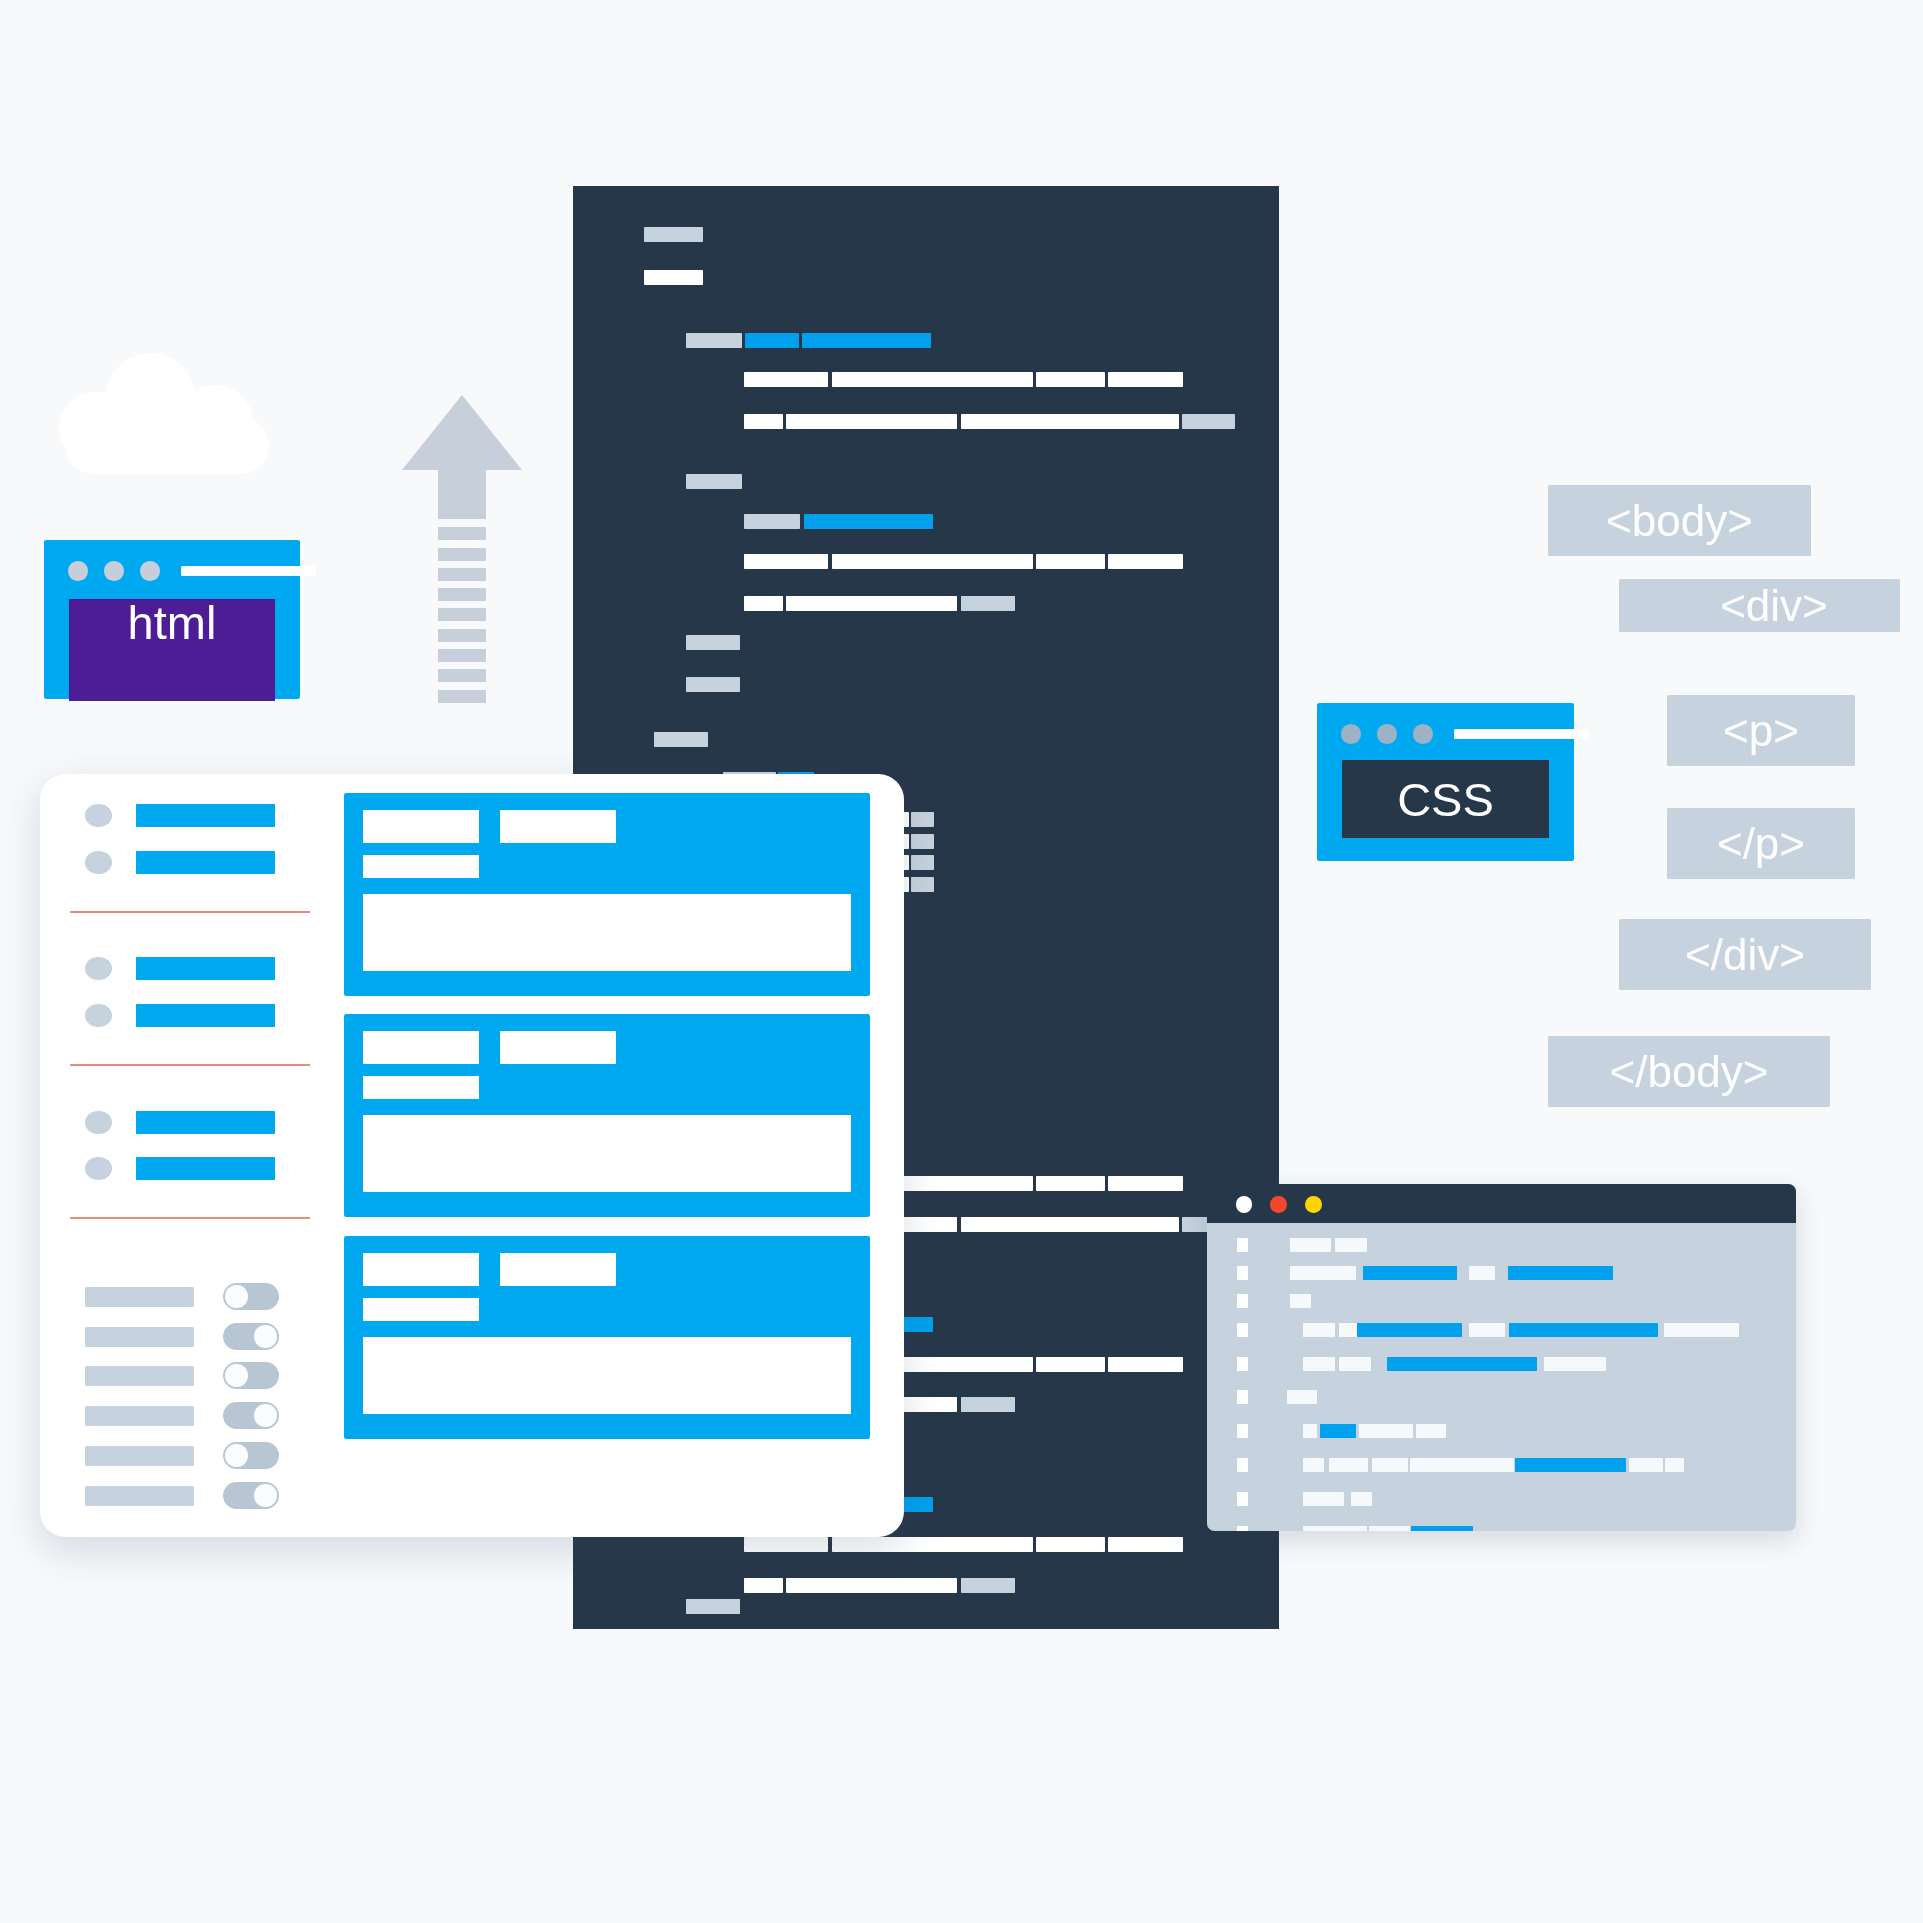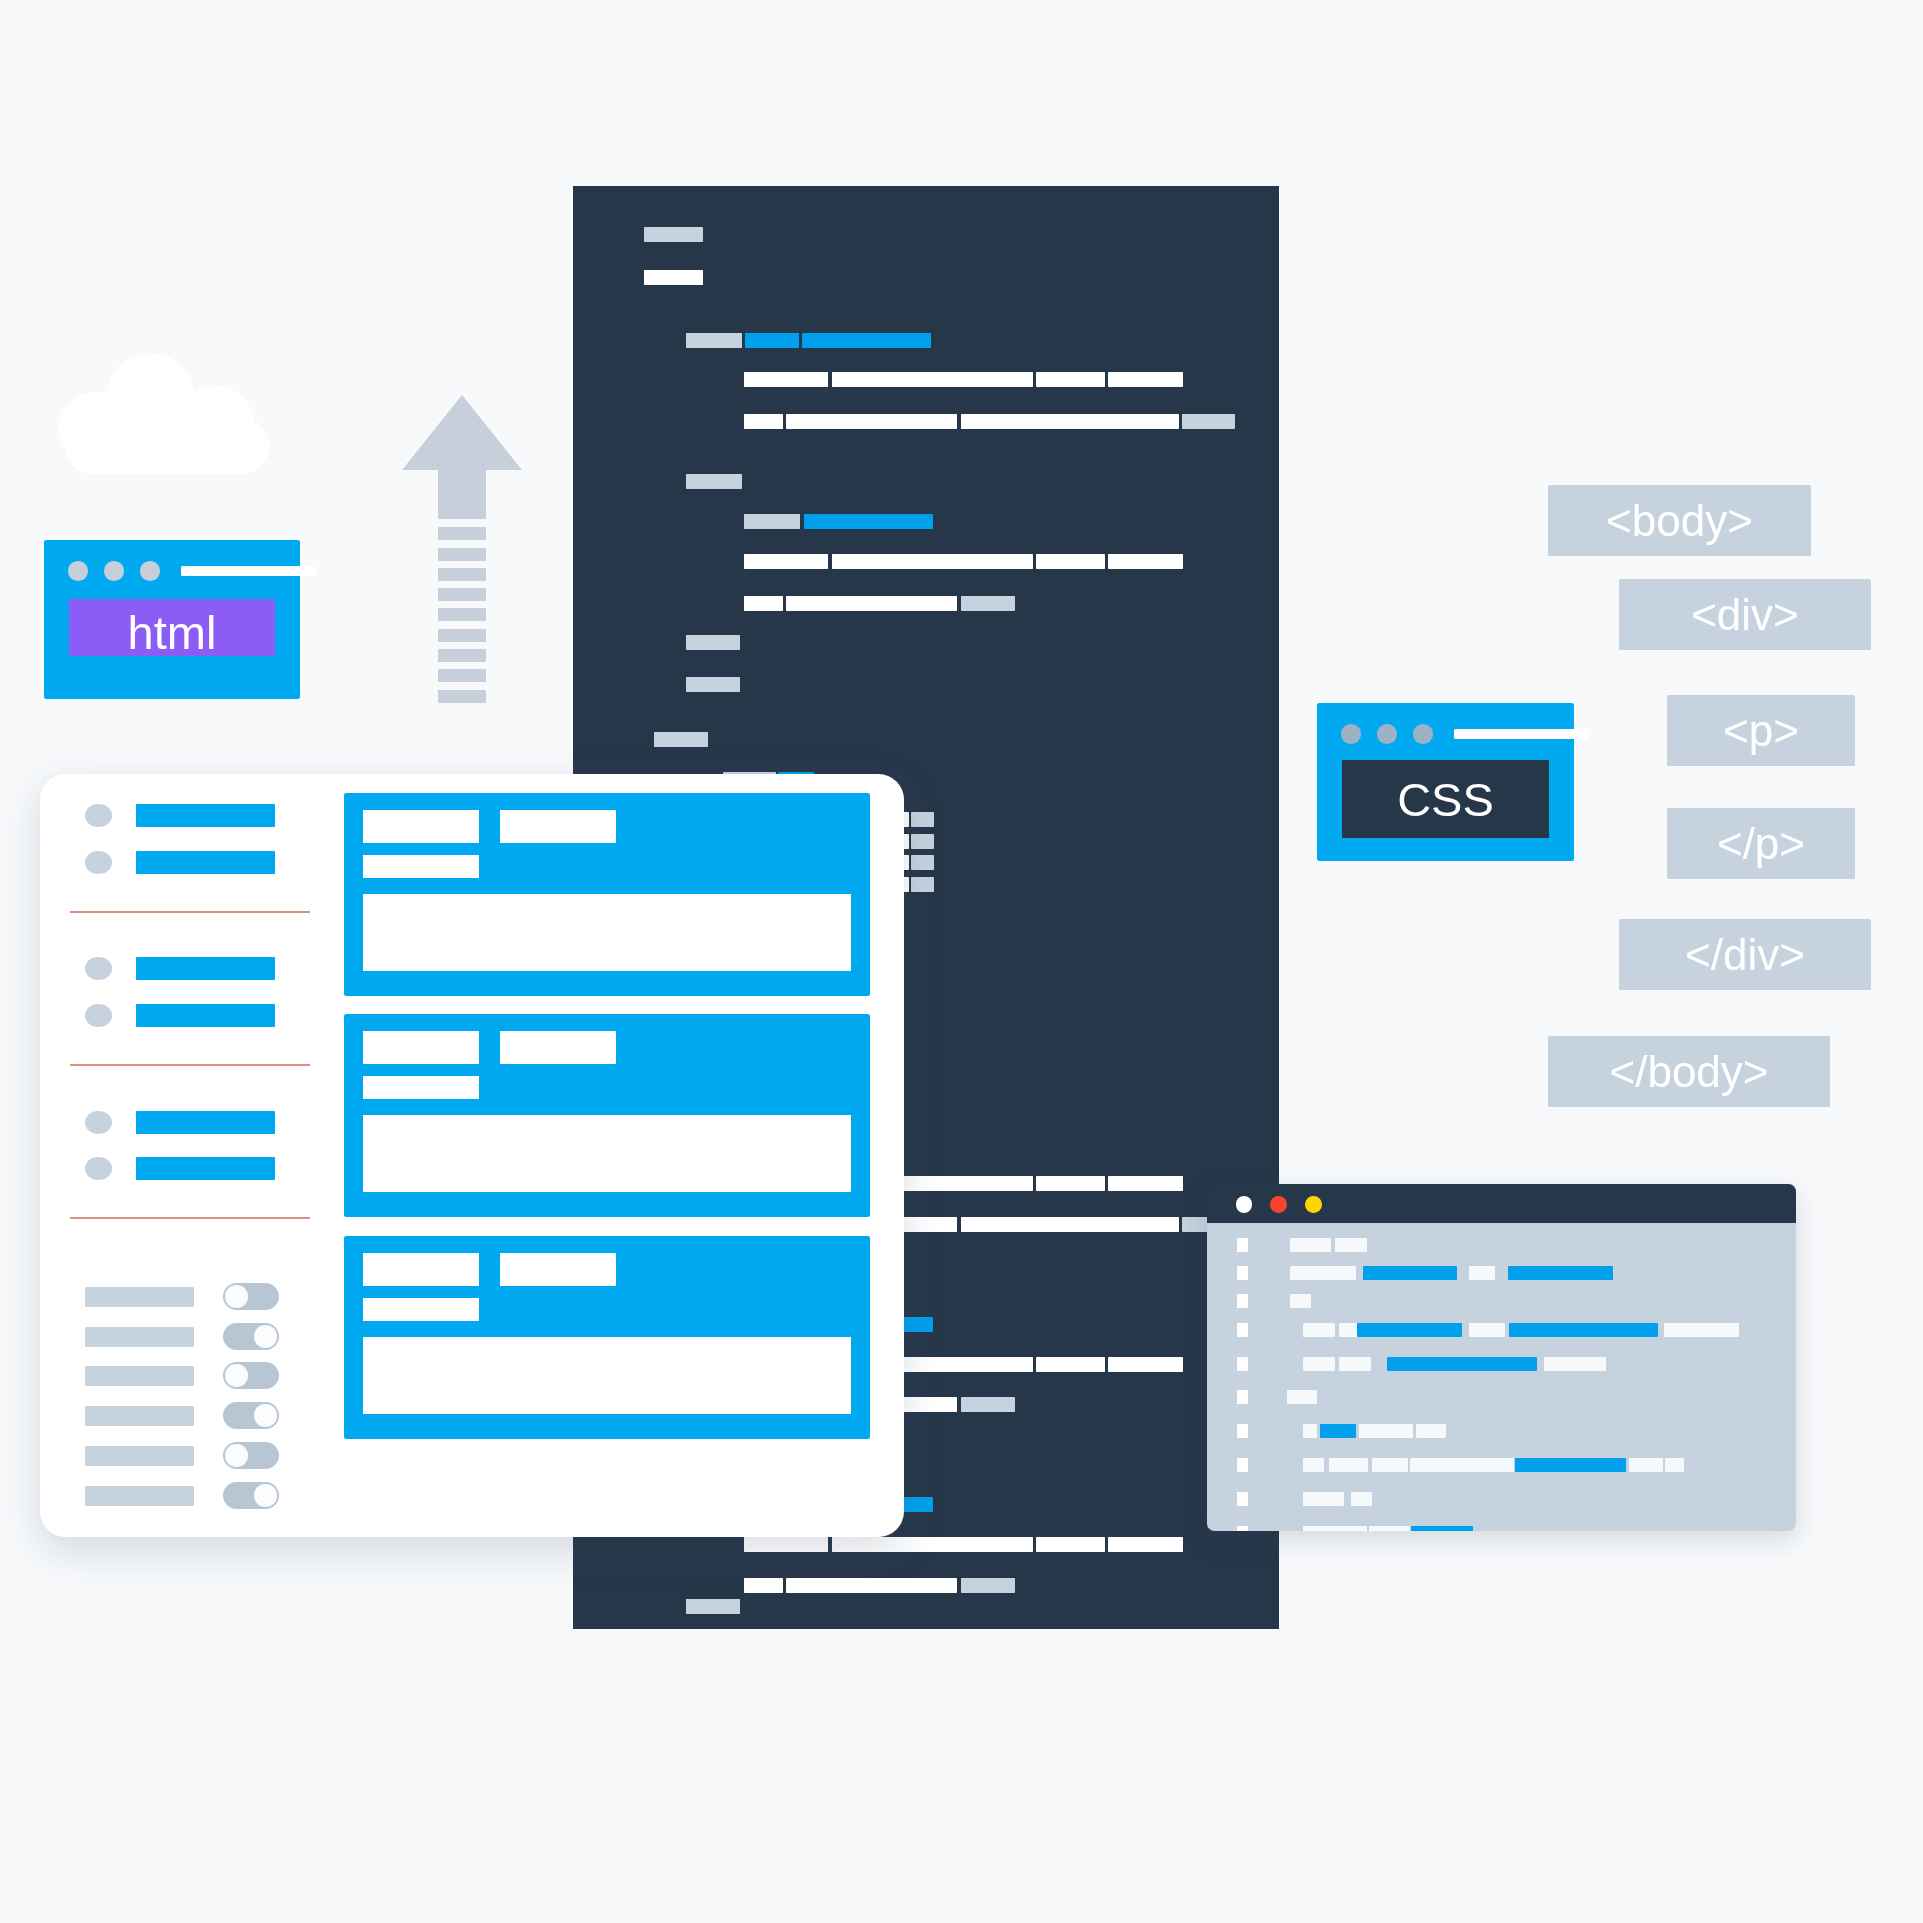--- a/index.html
+++ b/index.html
@@ -20,22 +20,22 @@
 
   
   #html-window{
     position:absolute;left:44px;top:540px;width:256px;height:159px;
     background:#00a8f0;border-radius:2.3px;
   }
   #html-window .dots{position:absolute;left:24px;top:21px;display:flex;gap:16.5px;}
   #html-window .dot{width:19.5px;height:19.5px;border-radius:50%;background:#c6cfd9;}
   #html-window .addr{position:absolute;left:137px;top:26px;width:135px;height:9.8px;background:#ffffff;border-radius:1.5px;}
   #html-window .screen{
-    position:absolute;left:25px;top:59px;width:206px;height:57px;
-    background:#8b5cf6;display:flex;align-items:flex-end;justify-content:center;
+    position:absolute;left:25px;top:59px;width:206px;height:102px;
+    background:#4c1d95;display:flex;align-items:flex-start;justify-content:center;
   }
   #html-window .screen span{color:#ffffff;font-size:47px;letter-spacing:0px;line-height:1;}
 
   
   #up-arrow{position:absolute;left:402px;top:395px;width:120px;height:316px;}
   #up-arrow .head{
     position:absolute;left:0;top:0;width:0;height:0;
     border-left:60px solid transparent;border-right:60px solid transparent;
     border-bottom:75px solid #c6cfda;
   }
@@ -255,21 +255,21 @@
       <div class="dot"></div>
     </div>
     <div class="addr"></div>
     <div class="screen">
       <span>CSS</span>
     </div>
   </div>
 
   <div id="tag-chip-list">
       <div class="tag-chip" style="left: 1548px; top: 485px; width: 263px; height: 71px;">&lt;body&gt;</div>
-      <div class="tag-chip" style="left: 1619px; top: 579px; width: 252px; height: 71px;">&lt;div&gt;</div>
+      <div class="tag-chip" style="left: 1619px; top: 579px; width: 252px; height: 53px; padding-left: 29px;">&lt;div&gt;</div>
       <div class="tag-chip" style="left: 1667px; top: 695px; width: 188px; height: 71px;">&lt;p&gt;</div>
       <div class="tag-chip" style="left: 1667px; top: 808px; width: 188px; height: 71px;">&lt;/p&gt;</div>
       <div class="tag-chip" style="left: 1619px; top: 919px; width: 252px; height: 71px;">&lt;/div&gt;</div>
       <div class="tag-chip" style="left: 1548px; top: 1036px; width: 282px; height: 71px;">&lt;/body&gt;</div>
     </div>
 
   <div id="light-window">
     <div class="titlebar">
       <div class="tdot" style="left:28.6px;background:#ffffff;"></div>
       <div class="tdot" style="left:63px;background:#f4462c;"></div>

